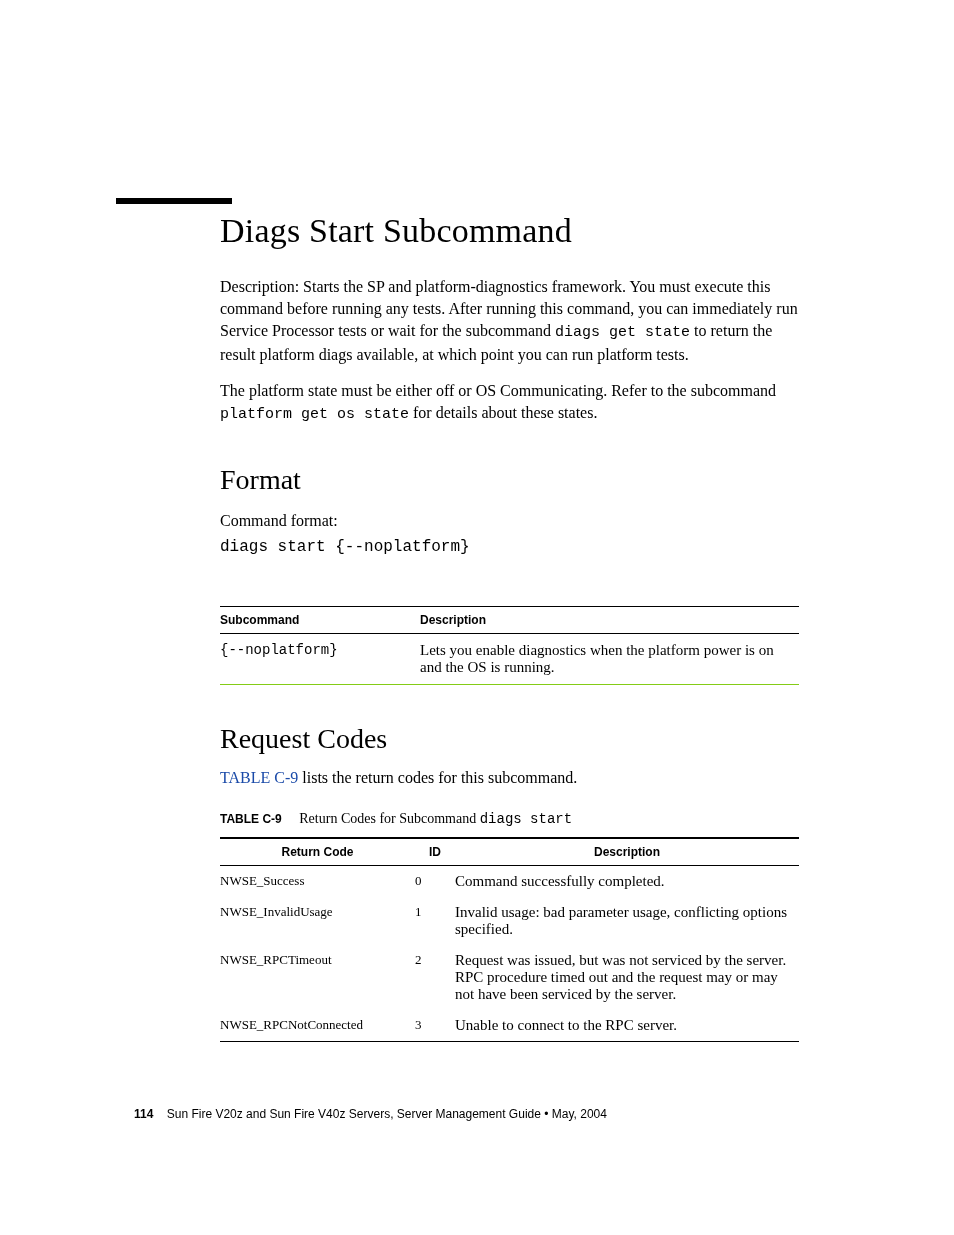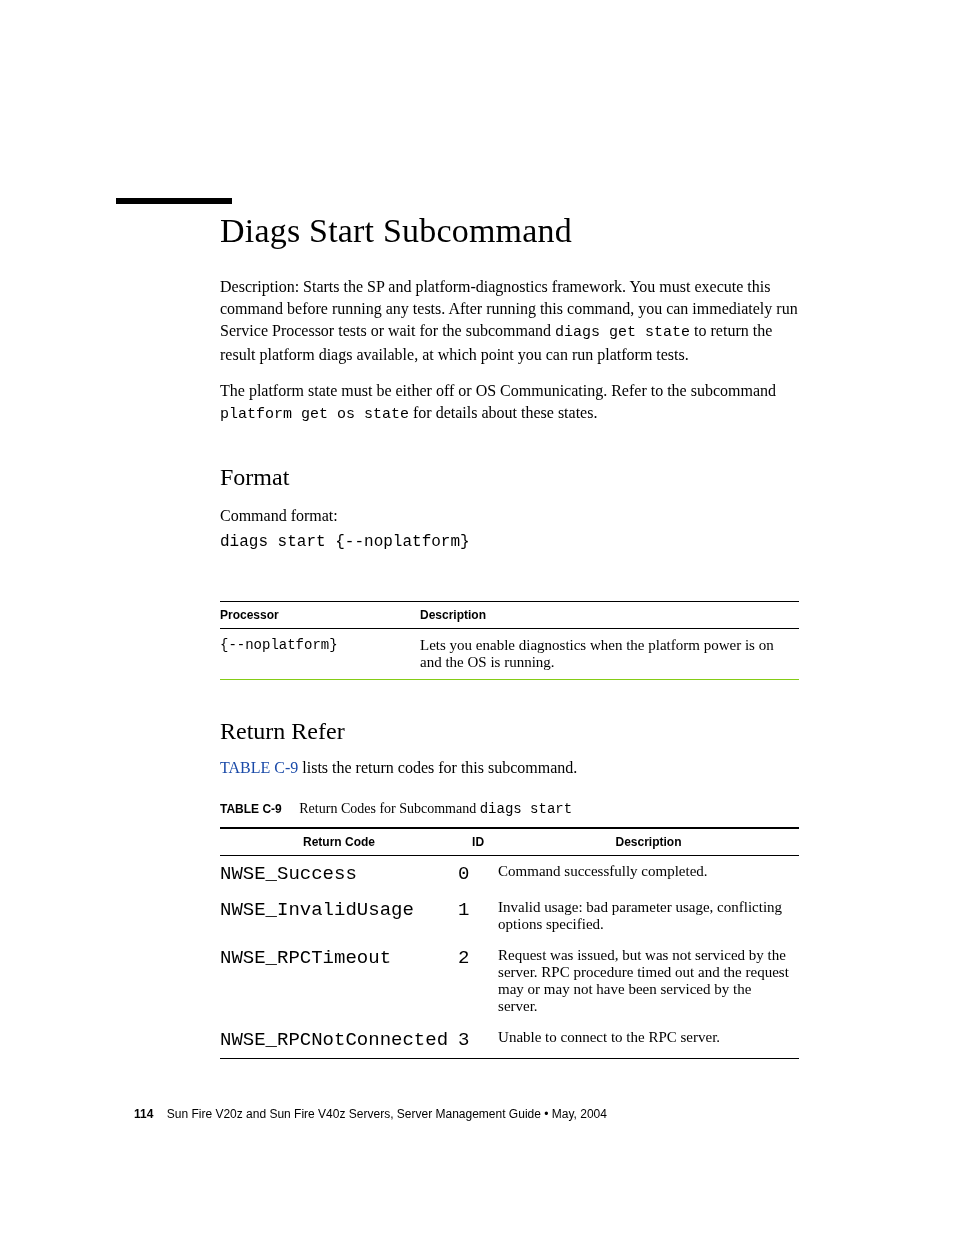--- a/index.html
+++ b/index.html
@@ -37,21 +37,21 @@
   p.body {
     font-size: 16px;
     line-height: 1.38;
     margin: 0 0 14px 0;
   }
   p.body .mono { font-family: "Courier New", Courier, monospace; font-size: 15px; }
   p.body .ital { }
   h2 {
     font-family: "Palatino Linotype", Palatino, Georgia, serif;
     font-weight: 400;
-    font-size: 24px;
+    font-size: 28px;
     margin: 38px 0 14px 0;
   }
   .cmdline {
     font-family: "Courier New", Courier, monospace;
     font-size: 16px;
     margin: 6px 0 0 0;
   }
   .arg-table {
     margin-top: 50px;
     width: 100%;
@@ -103,21 +103,21 @@
     font-weight: 700;
     padding: 6px 0;
     border-top: 2px solid #000;
     border-bottom: 1px solid #000;
   }
   .rc-table td {
     padding: 7px 10px 7px 0;
     vertical-align: top;
   }
   .rc-table tr.last td { border-bottom: 1px solid #000; }
-  .rc-table td.mono { font-family: Liberation Mono, monospace; font-size: 19px; }
+  .rc-table td.mono { font-family: Liberation Serif, serif; font-size: 13px; }
   .rc-table .col-code { width: 195px; }
   .rc-table .col-id { width: 40px; }
 
   .footer {
     position: absolute;
     left: 134px;
     bottom: 114px;
     font-family: Helvetica, Arial, sans-serif;
     font-size: 12px;
   }
@@ -140,33 +140,33 @@
     <span>The platform state must be either off or OS Communicating. Refer to the subcommand </span><span class="mono">platform get os state</span><span> for details about these states.</span>
   </p>
 
   <h2>Format</h2>
   <p class="body" style="margin-bottom:6px">Command format:</p>
   <div class="cmdline">diags start {--noplatform}</div>
 
   <table class="arg-table">
     <thead>
       <tr>
-        <th class="col-arg">Processor</th>
+        <th class="col-arg">Subcommand</th>
         <th>Description</th>
       </tr>
     </thead>
     <tbody>
       <tr>
         <td class="mono">{--noplatform}</td>
         <td>Lets you enable diagnostics when the platform power is on and the OS is running.</td>
       </tr>
     </tbody>
   </table>
 
-  <h2>Return Refer</h2>
+  <h2>Request Codes</h2>
 
   <p class="ret-intro">
     <span class="link">TABLE C-9</span><span> lists the return codes for this subcommand.</span>
   </p>
 
   <div class="caption">
     <span class="lbl">TABLE C-9</span>
     <span>Return Codes for Subcommand </span><span class="mono">diags start</span>
   </div>
 

